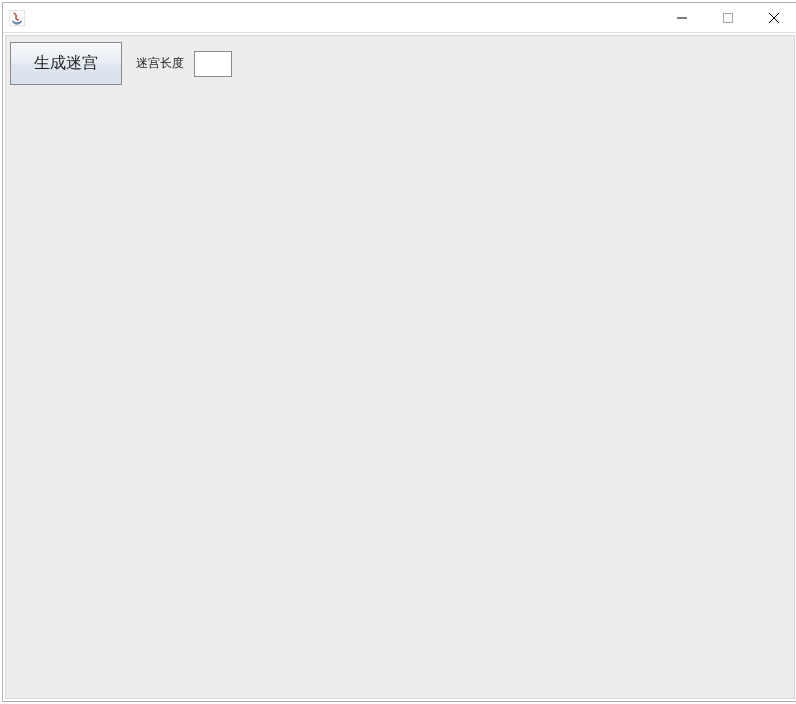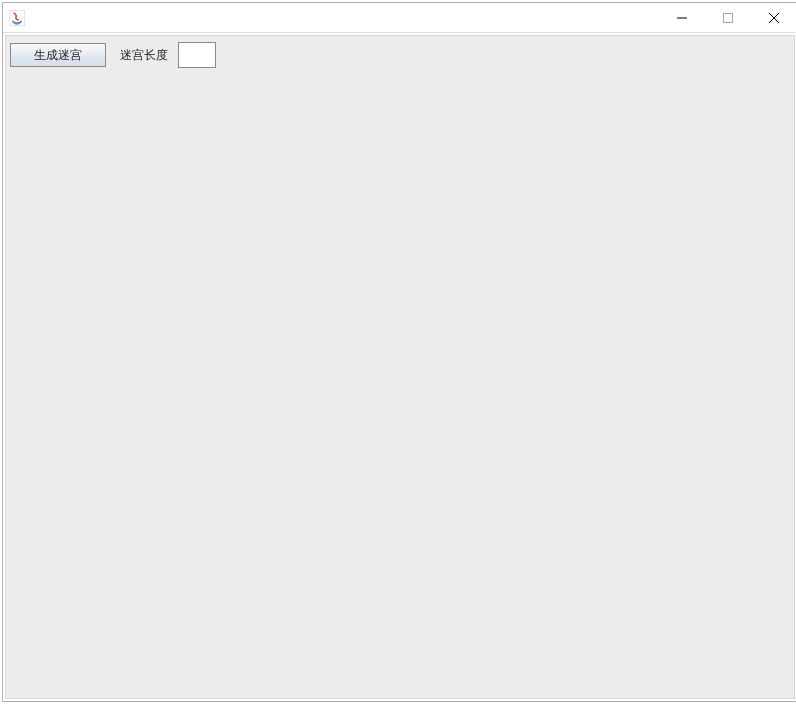--- a/index.html
+++ b/index.html
@@ -69,26 +69,26 @@
       margin: 2px;
       position: relative;
     }
     .toolbar {
       display: flex;
       align-items: center;
       padding: 6px 4px;
       gap: 14px;
     }
     .gen-button {
-      height: 24px;
+      height: 43px;
       min-width: 86px;
       padding: 0 23px;
       border: 1px solid #8a8a8a;
       background: linear-gradient(to bottom, #f6f8fb 0%, #eaeef5 45%, #dfe6f0 55%, #d6dfeb 100%);
-      font-size: 12px;
+      font-size: 16px;
       color: #222;
       cursor: pointer;
       font-family: inherit;
     }
     .field-label {
       font-size: 12px;
       color: #222;
     }
     .length-input {
       width: 38px;

